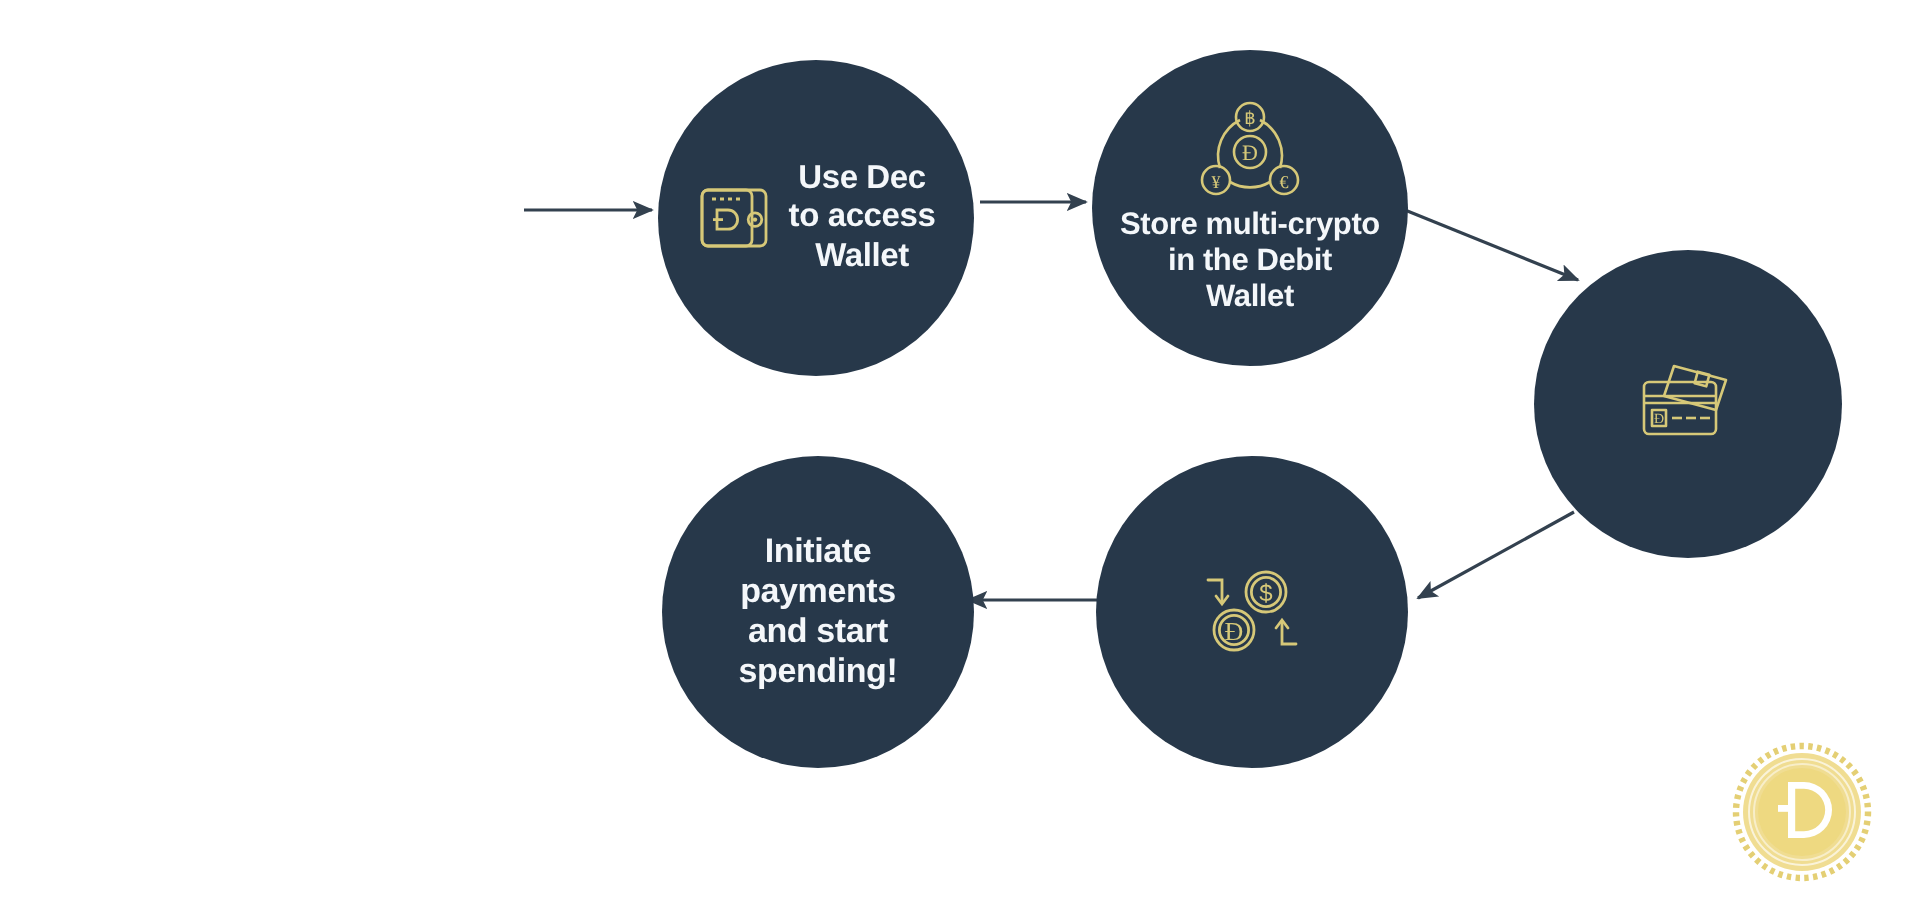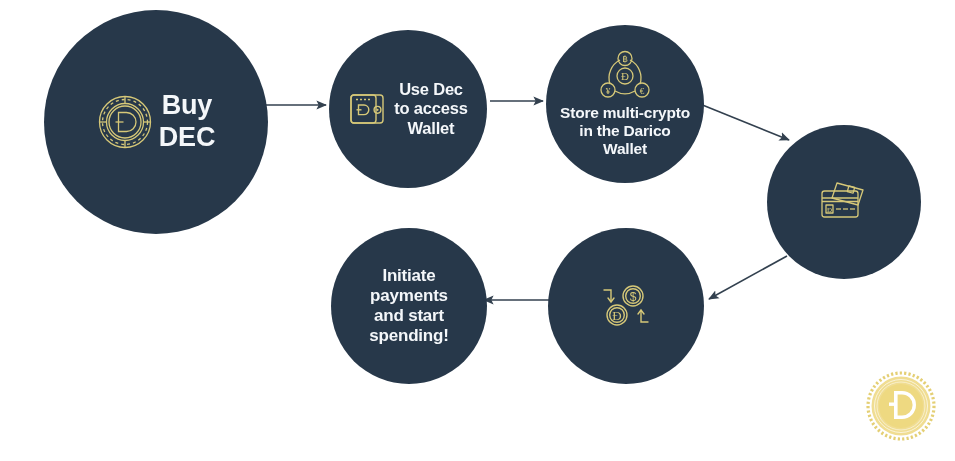--- a/index.html
+++ b/index.html
@@ -104,42 +104,20 @@
 
     <g stroke="#33414f" stroke-width="1.6" fill="none" marker-end="url(#arrowhead)">
       <line x1="262" y1="105" x2="326" y2="105"></line>
       <line x1="490" y1="101" x2="543" y2="101"></line>
       <line x1="700" y1="104" x2="789" y2="140"></line>
       <line x1="787" y1="256" x2="709" y2="299"></line>
       <line x1="549" y1="300" x2="484" y2="300"></line>
     </g>
   </svg>
 
-  <div class="node" id="node-buy-dec">
-    <div class="node-inner">
-      <span class="icon">
-        <svg width="56" height="56" viewBox="0 0 56 56">
-          <g fill="none" stroke="#d6c878" stroke-width="1.3">
-            <circle cx="28" cy="28" r="25.5"></circle>
-            <circle cx="28" cy="28" r="22.5" stroke-dasharray="3 3"></circle>
-            <circle cx="28" cy="28" r="18.5"></circle>
-            <circle cx="28" cy="28" r="16"></circle>
-            <line x1="28" y1="2.5" x2="28" y2="9.5"></line>
-            <line x1="28" y1="46.5" x2="28" y2="53.5"></line>
-            <line x1="2.5" y1="28" x2="9.5" y2="28"></line>
-            <line x1="46.5" y1="28" x2="53.5" y2="28"></line>
-            <path d="M21.5 18.5 h8 a9.5 9.5 0 0 1 0 19 h-8 z"></path>
-            <line x1="18.5" y1="28" x2="26.5" y2="28"></line>
-          </g>
-        </svg>
-      </span>
-      <span class="node-label">Buy
-DEC</span>
-    </div>
-  </div>
 
   <div class="node" id="node-use-dec">
     <div class="node-inner">
       <span class="icon">
         <svg width="40" height="40" viewBox="0 0 40 40">
           <g fill="none" stroke="#d6c878" stroke-width="1.4">
             <rect x="3" y="6" width="32" height="28" rx="3"></rect>
             <rect x="3" y="6" width="25" height="28" rx="3"></rect>
             <line x1="8" y1="10.5" x2="23" y2="10.5" stroke-dasharray="2 2"></line>
             <path d="M10.5 16 h5.5 a4.8 4.8 0 0 1 0 9.6 h-5.5 z"></path>
@@ -170,21 +148,21 @@
           </g>
           <g fill="#d6c878" font-family="'Liberation Serif', serif" text-anchor="middle">
             <text x="28" y="12" font-size="9">฿</text>
             <text x="28" y="30" font-size="11">Ð</text>
             <text x="11" y="44" font-size="9">¥</text>
             <text x="45" y="44" font-size="9">€</text>
           </g>
         </svg>
       </span>
       <span class="node-label">Store multi-crypto
-in the Darico
+in the Debit
 Wallet</span>
     </div>
   </div>
 
   <div class="node" id="node-link-card">
     <div class="node-inner stacked">
       <span class="icon">
         <svg width="54" height="46" viewBox="0 0 54 46">
           <g fill="none" stroke="#d6c878" stroke-width="1.3" stroke-linejoin="round">
             <path d="M20 4 L46 11 L41 26 L15 19 Z"></path>

